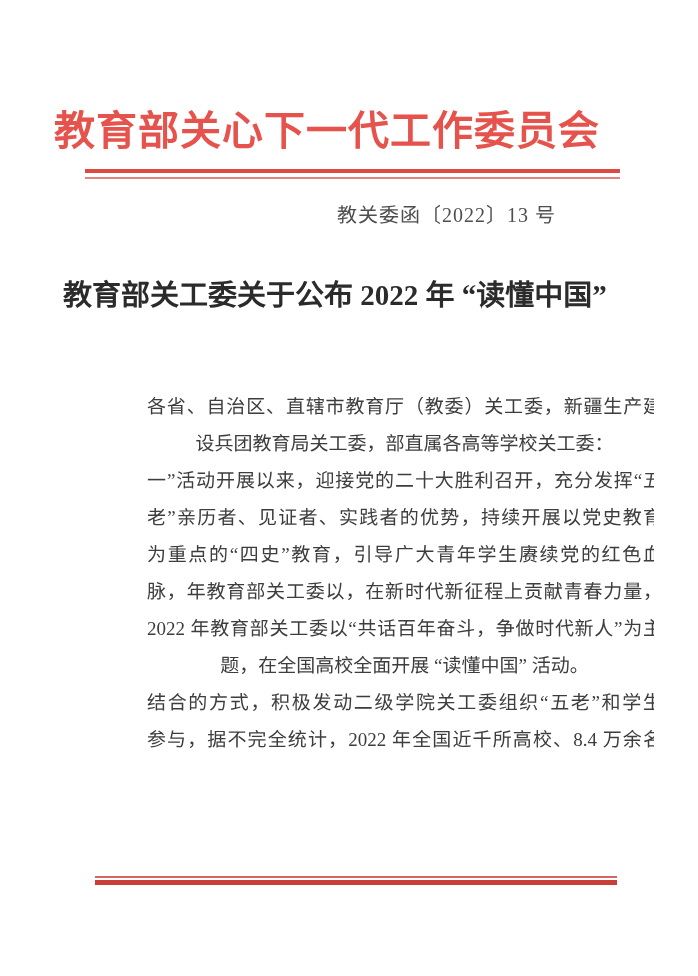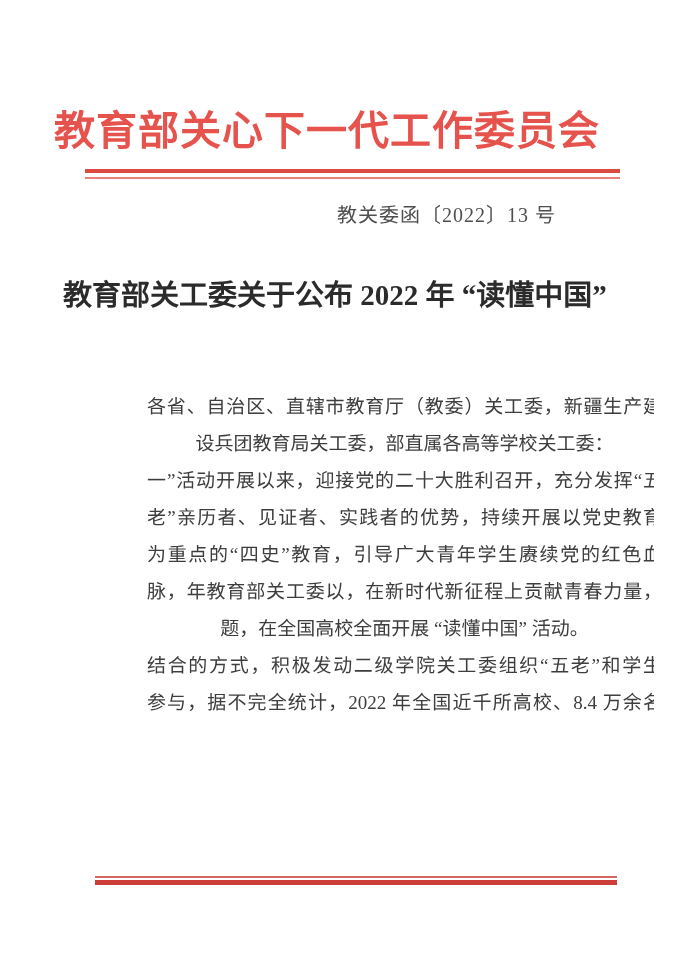--- a/index.html
+++ b/index.html
@@ -108,20 +108,21 @@
     <div>教育部关工委关于公布 2022 年 “读懂中国”</div>
   </div>
 
   <div class="body-lines">
       <p class="line justify">各省、自治区、直辖市教育厅（教委）关工委，新疆生产建</p>
       <p class="line">设兵团教育局关工委，部直属各高等学校关工委：</p>
       <p class="line justify">一”活动开展以来，迎接党的二十大胜利召开，充分发挥“五</p>
       <p class="line justify">老”亲历者、见证者、实践者的优势，持续开展以党史教育</p>
       <p class="line justify">为重点的“四史”教育，引导广大青年学生赓续党的红色血</p>
       <p class="line justify">脉，年教育部关工委以，在新时代新征程上贡献青春力量，</p>
+      <p class="line justify">2022 年教育部关工委以“共话百年奋斗，争做时代新人”为主</p>
       <p class="line">题，在全国高校全面开展 “读懂中国” 活动。</p>
       <p class="line justify">结合的方式，积极发动二级学院关工委组织“五老”和学生</p>
       <p class="line justify">参与，据不完全统计，2022 年全国近千所高校、8.4 万余名</p>
     </div>
 
   <div class="bottom-rule">
     <div class="rule-thin"></div>
     <div class="rule-thick"></div>
   </div>
 

